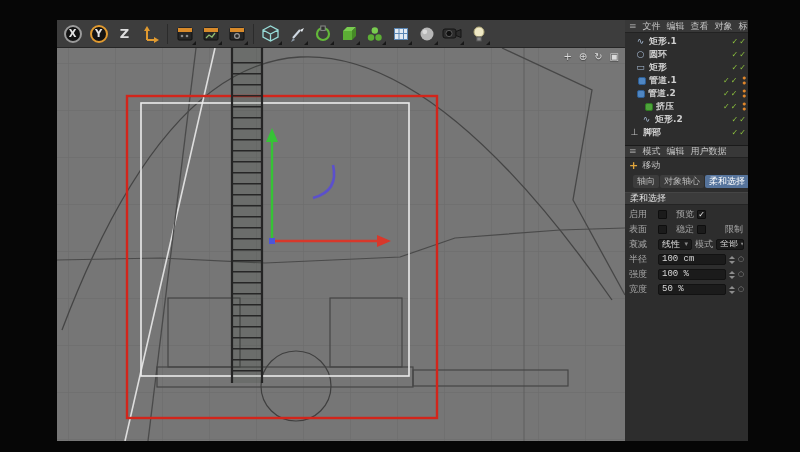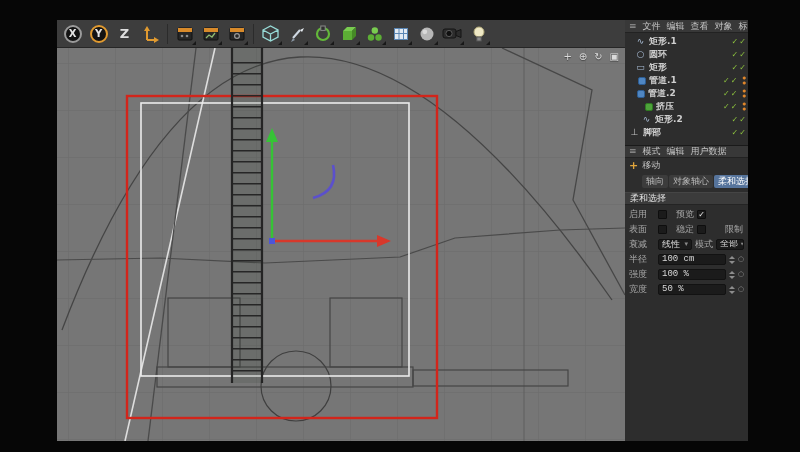--- a/index.html
+++ b/index.html
@@ -47,21 +47,21 @@
   .green-cube { width: 8px; height: 8px; border-radius: 2px; background: #4ea33b;
     border: 1px solid #2f7a22; flex: 0 0 auto; }
   .obj-label { color: #cfcfcf; white-space: nowrap; overflow: hidden; font-weight: bold; }
   .om-checks { margin-left: auto; display: flex; align-items: center; gap: 1px;
     color: #8ec43e; font-size: 8px; flex: 0 0 auto; }
   .om-dots { display: flex; flex-direction: column; gap: 1px; color: #e0862a;
     font-size: 4px; line-height: 1; margin-left: 2px; }
   .tool-row { height: 15px; display: flex; align-items: center; gap: 4px;
     padding: 0 4px; flex: 0 0 auto; }
   .tool-plus { color: #e0a53c; font-weight: bold; font-size: 11px; }
-  .tabs { display: flex; gap: 1px; padding: 2px 17px; flex: 0 0 auto; }
+  .tabs { display: flex; gap: 1px; padding: 2px 8px; flex: 0 0 auto; }
   .tab { padding: 2px 4px; background: #3c3c3c; border-radius: 2px; color: #b8b8b8;
     white-space: nowrap; }
   .tab.active { background: #56749c; color: #fff; }
   .section-hdr { height: 13px; background: #3b3b3b; display: flex; align-items: center;
     padding: 0 5px; color: #e0e0e0; border-top: 1px solid #454545;
     border-bottom: 1px solid #242424; margin-top: 2px; flex: 0 0 auto; }
   .props { padding: 4px 4px 2px 4px; display: flex; flex-direction: column; gap: 4px;
     flex: 0 0 auto; }
   .prow { display: flex; align-items: center; gap: 3px; height: 11px; }
   .plabel { color: #a6a6a6; white-space: nowrap; }

